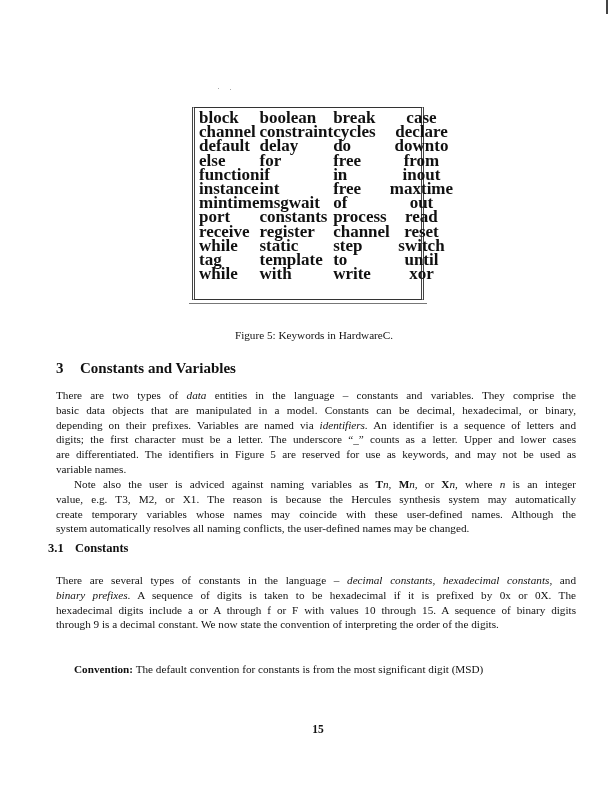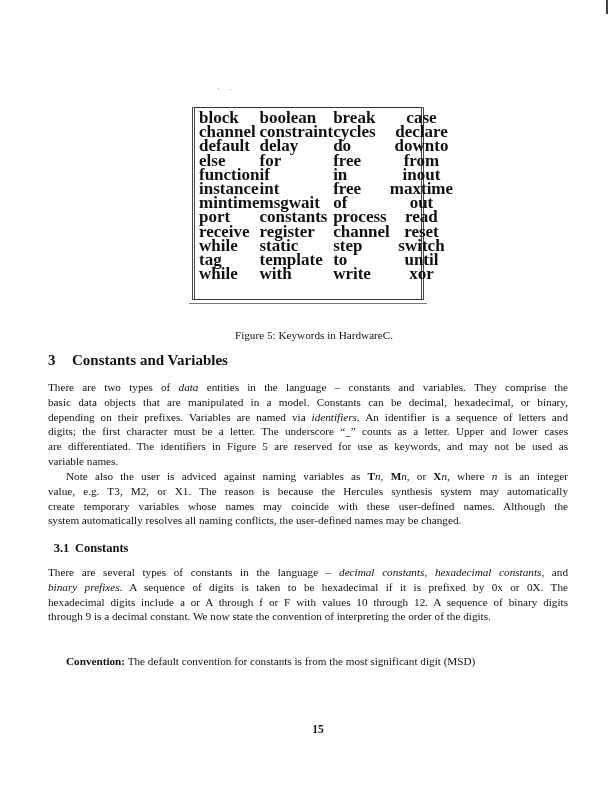--- a/index.html
+++ b/index.html
@@ -85,42 +85,41 @@
       text-align: center;
       font-size: 11.2px;
       margin-left: 8px;
     }
     .h-section {
       position: absolute;
       left: 48px;
       top: 352px;
       font-size: 15px;
       font-weight: bold;
-      margin: 0;
+      margin: 8px;
     }
     .h-section .num { display: inline-block; width: 24px; }
     .h-sub {
       position: absolute;
       left: 48px;
       top: 541px;
       font-size: 12.5px;
       font-weight: bold;
       margin: 0;
-      text-align: center;
     }
     .h-sub .num { display: inline-block; width: 27px; }
 
     .para {
       position: absolute;
       left: 48px;
       width: 520px;
       font-size: 11.2px;
       line-height: 14.8px;
       text-align: justify;
-      margin: 0;
+      margin: 8px;
     }
     .para .line {
       display: block;
       text-align: justify;
       text-align-last: justify;
       white-space: nowrap;
       height: 14.8px;
     }
     .para .line.last {
       text-align-last: left;
@@ -129,21 +128,21 @@
     .p2 { top: 469px; }
     .p3 { top: 565px; }
     .indent { padding-left: 18px; }
     .conv {
       position: absolute;
       left: 66px;
       top: 654px;
       width: 500px;
       font-size: 11.2px;
       line-height: 15px;
-      margin: 0;
+      margin: 8px;
     }
     .conv b { font-weight: bold; }
     .page-num {
       position: absolute;
       left: 0;
       width: 612px;
       top: 723px;
       text-align: center;
       font-size: 11.5px;
       font-weight: bold;
@@ -257,21 +256,21 @@
   <span class="line">value, e.g. T3, M2, or X1. The reason is because the Hercules synthesis system may automatically</span>
   <span class="line">create temporary variables whose names may coincide with these user-defined names. Although the</span>
   <span class="line last">system automatically resolves all naming conflicts, the user-defined names may be changed.</span>
 </div>
 
 <h3 class="h-sub"><span class="num">3.1</span><span>Constants</span></h3>
 
 <div class="para p3">
   <span class="line"><span>There are several types of constants in the language – </span><i>decimal constants</i><span>, </span><i>hexadecimal constants</i><span>, and</span></span>
   <span class="line"><i>binary prefixes</i><span>. A sequence of digits is taken to be hexadecimal if it is prefixed by 0x or 0X. The</span></span>
-  <span class="line">hexadecimal digits include a or A through f or F with values 10 through 12. A sequence of binary digits</span>
+  <span class="line">hexadecimal digits include a or A through f or F with values 10 through 15. A sequence of binary digits</span>
   <span class="line last">through 9 is a decimal constant. We now state the convention of interpreting the order of the digits.</span>
 </div>
 
 <div class="conv">
   <div><b>Convention:</b><span> The default convention for constants is from the most significant digit (MSD)</span></div>
 </div>
 
 <div class="page-num">15</div>
 
 </body></html>

